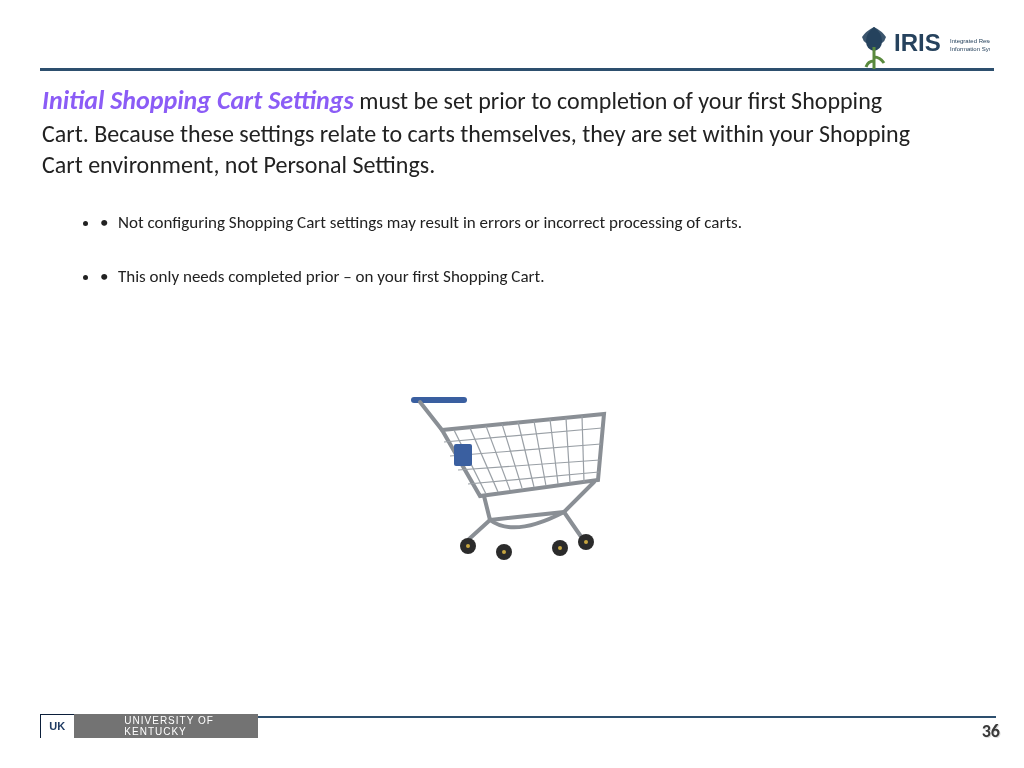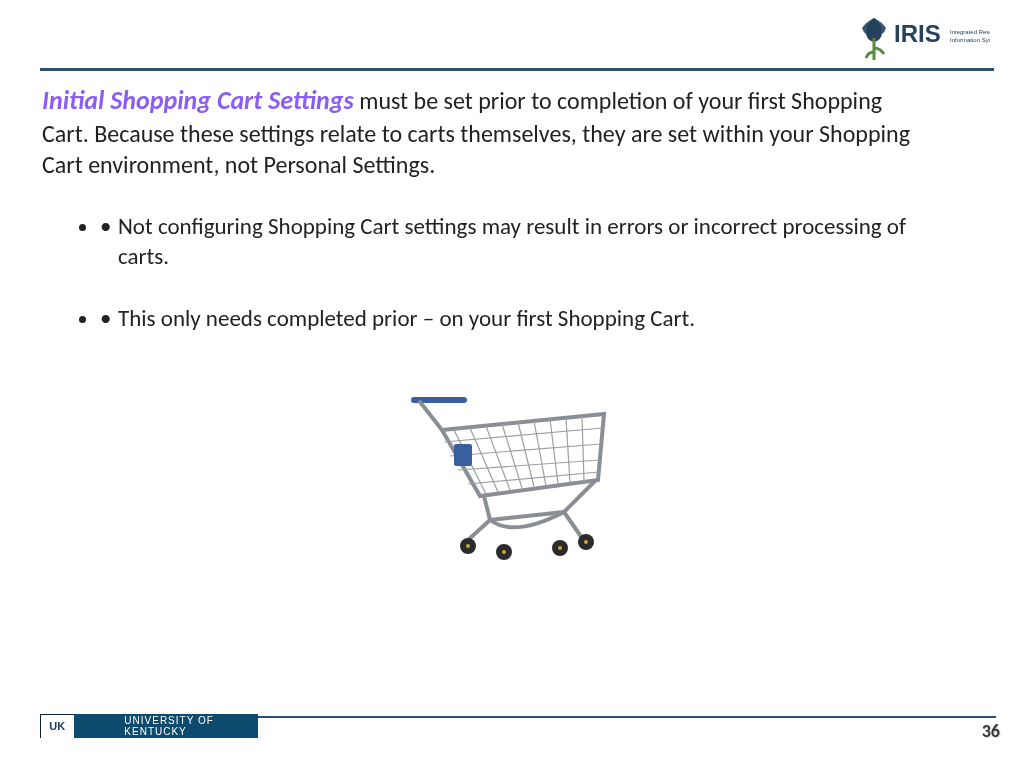--- a/index.html
+++ b/index.html
@@ -5,46 +5,46 @@
   * { margin: 0; padding: 0; box-sizing: border-box; }
   html, body { width: 1024px; height: 768px; font-family: Calibri, Arial, sans-serif; background: #fff; color: #222; }
   .slide { position: relative; width: 1024px; height: 768px; }
 
   
   .title-row { position: absolute; top: 24px; left: 40px; right: 30px; }
   .title { font-size: 33px; font-weight: 700; color: #3a3a3a; text-shadow: 1px 1px 0 #ddd; }
   .title-rule { position: absolute; top: 68px; left: 40px; right: 30px; height: 0; border-bottom: 3px solid #2d4f6e; }
 
   
-  .iris-logo { position: absolute; top: 14px; right: 34px; width: 130px; height: 50px; text-align: right; }
+  .iris-logo { position: absolute; top: 23px; right: 34px; width: 130px; height: 50px; text-align: right; }
   .iris-glyph { fill: #26425d; }
   .iris-stem  { stroke: #5a8a3e; stroke-width: 3; fill: none; }
   .iris-text  { font: 700 24px Arial, sans-serif; fill: #26425d; }
   .iris-sub   { font: 400 6px Arial, sans-serif; fill: #26425d; }
 
   
   .lead { position: absolute; top: 84px; left: 42px; right: 100px; font-size: 24px; line-height: 1.3; }
   .lead .accent { color: #8b5cf6; font-weight: 700; font-size: 26px; font-style: italic; }
-  .bullets { position: absolute; top: 212px; left: 100px; right: 80px; font-size: 23px; line-height: 1.3; }
+  .bullets { position: absolute; top: 212px; left: 100px; right: 80px; font-size: 17px; line-height: 1.3; }
   .bullet { position: relative; padding-left: 18px; margin-bottom: 32px; }
   .bullet::before { content: "•"; position: absolute; left: 0; top: 0; }
 
   
   .cart { position: absolute; top: 370px; left: 394px; width: 230px; height: 200px; }
   .cart svg { width: 100%; height: 100%; }
   .cart .wire   { stroke: #9aa0a6; stroke-width: 1.2; fill: none; }
   .cart .frame  { stroke: #8a8f95; stroke-width: 4;   fill: none; stroke-linecap: round; }
   .cart .handle { stroke: #3a5fa0; stroke-width: 6;   fill: none; stroke-linecap: round; }
   .cart .wheel  { fill: #2b2b2b; }
   .cart .hub    { fill: #c7a640; }
   .cart .seat   { fill: #3a5fa0; }
 
   
   .footer-rule { position: absolute; bottom: 50px; left: 40px; right: 28px; height: 0; border-bottom: 2.5px solid #2d4f6e; }
-  .uk-badge { position: absolute; bottom: 30px; left: 40px; width: 218px; height: 24px; background: #0c4a6e; display: flex; align-items: center; }
+  .uk-badge { position: absolute; bottom: 30px; left: 40px; width: 218px; height: 24px; background: #737373; display: flex; align-items: center; }
   .uk-mark { position: relative; width: 40px; height: 24px; background: #fff; color: #1f3b63; font: 700 11px/24px Arial; text-align: center; box-shadow: 1px 1px 0 #0b1e3a inset; }
   .uk-text { color: #fff; font: 400 10px Arial; letter-spacing: 1px; padding-left: 6px; margin-left: 44px; }
   .footer-title { position: absolute; bottom: 28px; left: 0; right: 0; text-align: center; font: 700 16px Calibri, Arial; color: #3a3a3a; text-shadow: 1px 1px 0 #ddd; }
   .page-num { position: absolute; bottom: 26px; right: 24px; font: 700 18px Calibri, Arial; color: #3a3a3a; text-shadow: 1px 1px 0 #ddd; }
 </style>
 </head>
 <body>
 
 <div class="slide">
 

